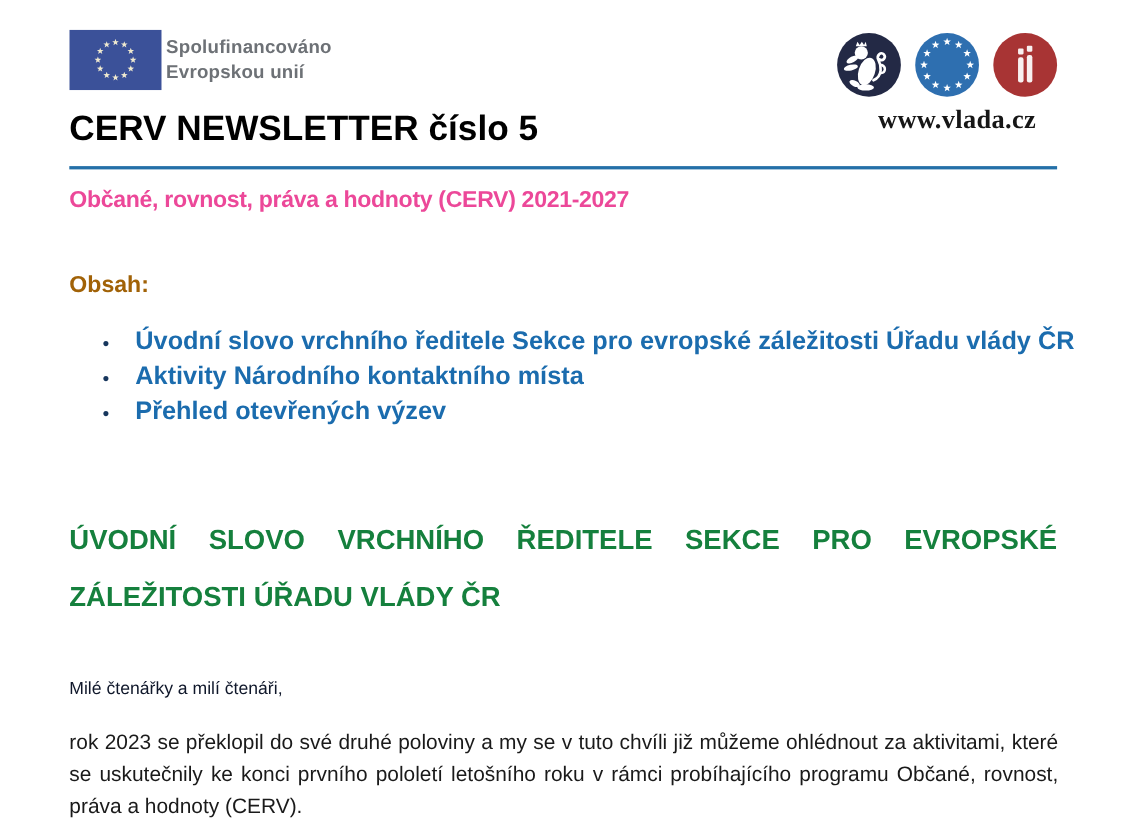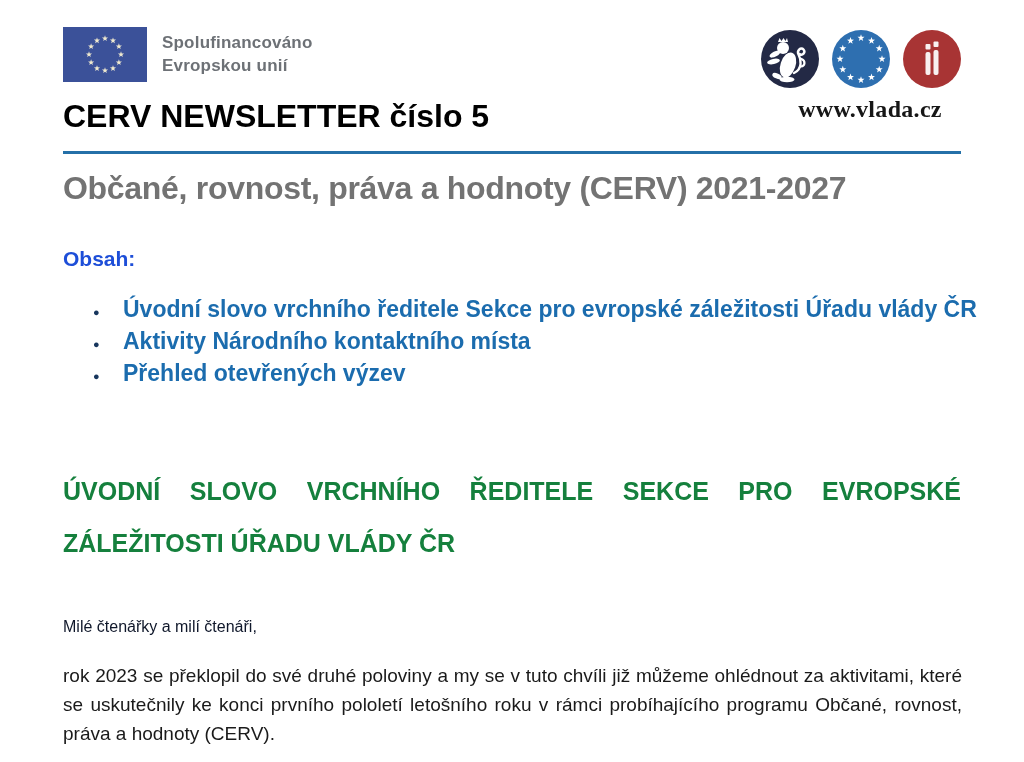--- a/index.html
+++ b/index.html
@@ -3,37 +3,37 @@
 <meta charset="utf-8">
 <style>
   * { margin:0; padding:0; box-sizing:border-box; }
   html,body { background:#fff; }
   .page {
     position:relative; width:1024px; height:762px; background:#ffffff;
     overflow:hidden; font-family:"Liberation Sans", sans-serif;
   }
 
   
-  .eu-cofund { position:absolute; left:63px; top:27px; display:flex; align-items:center; gap:15px; }
+  .eu-cofund { position:absolute; left:63px; top:27px; display:flex; align-items:center; gap:4px; }
   .eu-cofund-text { color:#6d7176; font-weight:bold; font-size:17px; line-height:1.32; letter-spacing:.2px; }
 
   
   .gov-logos { position:absolute; left:760px; top:29px; display:flex; gap:11px; align-items:center; }
   .gov-site {
     position:absolute; left:770px; top:96px; width:200px; text-align:center;
     font-family:"Liberation Serif", serif; font-weight:bold; font-size:24px; color:#161616; letter-spacing:.3px;
   }
 
   
   .newsletter-title { position:absolute; left:63px; top:98px; font-size:32px; font-weight:bold; color:#000; }
   .rule { position:absolute; left:63px; top:151px; width:898px; height:3px; background:#2470a8; }
-  .program-heading { position:absolute; left:63px; top:170px; font-size:32px; font-weight:bold; color:#737373; letter-spacing:-0.3px; }
+  .program-heading { position:absolute; left:63px; top:170px; font-size:21px; font-weight:bold; color:#ec4899; letter-spacing:-0.3px; }
 
   
-  .toc-label { position:absolute; left:63px; top:247px; font-size:21px; font-weight:bold; color:#1d4ed8; }
+  .toc-label { position:absolute; left:63px; top:247px; font-size:21px; font-weight:bold; color:#a16207; }
   .toc-list { position:absolute; left:63px; top:299px; list-style:none; }
   .toc-list li {
     position:relative; padding-left:60px; margin-bottom:11px;
     font-size:23px; font-weight:bold; color:#1b6cae; line-height:21px;
   }
   .toc-list li::before {
     content:"●"; position:absolute; left:30px; top:3px;
     font-size:11px; color:#17365d;
   }
 

